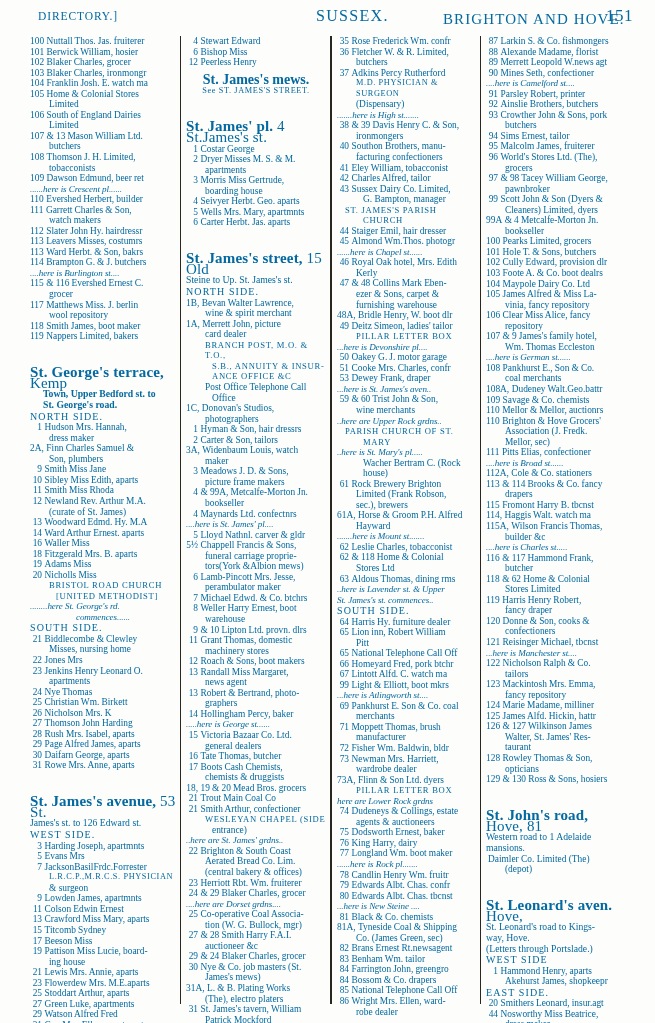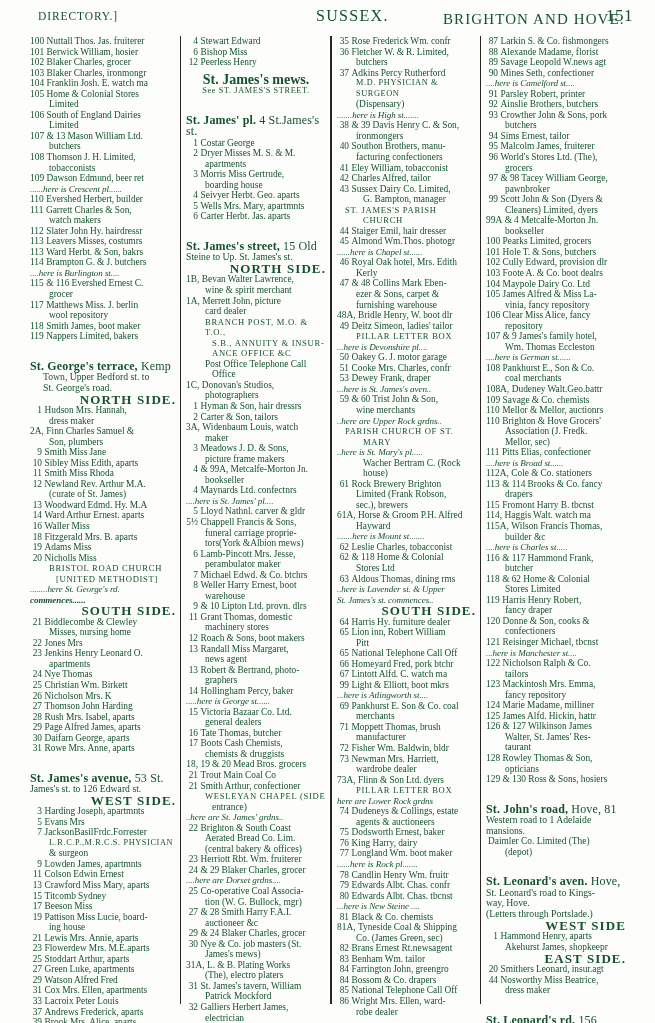--- a/index.html
+++ b/index.html
@@ -6,21 +6,21 @@
     margin: 0;
     padding: 0;
     background: #ffffff;
   }
   .page {
     position: relative;
     width: 655px;
     height: 1023px;
     background: #fdfdfb;
     font-family: "Liberation Serif", "DejaVu Serif", serif;
-    color: #14532d;
+    color: #0369a1;
     overflow: hidden;
   }
   
   .runhead {
     position: absolute;
     top: 10px;
     left: 30px;
     right: 22px;
     height: 22px;
   }
@@ -97,59 +97,58 @@
     word-spacing: -0.2px;
   }
   .cont {
     font-size: 9.4px;
     line-height: 10.55px;
     padding-left: 19px;
   }
   .cont.deep { padding-left: 26px; }
   
   .street {
-    font-size: 12px;
+    font-size: 15px;
     line-height: 11.2px;
     font-weight: bold;
-    margin-top: 14px;
+    margin-top: 20px;
     letter-spacing: 0.15px;
   }
   .street .rest { font-weight: normal; }
   .street-cont {
     font-size: 9.7px;
     line-height: 10.8px;
     font-weight: normal;
   }
-  .street-cont.ind { padding-left: 13px; }
+  .street-cont.ind { padding-left: 13px; font-weight: bold; }
   .side {
-    font-size: 13px;
+    font-size: 10px;
     line-height: 11.4px;
-    text-align: right;
+    text-align: left;
     letter-spacing: 1.1px;
     font-variant: small-caps;
     text-transform: uppercase;
-    font-weight: bold;
   }
   .center {
     font-size: 9.4px;
     line-height: 10.6px;
     text-align: center;
   }
   .caps {
     font-size: 8.6px;
     letter-spacing: 0.7px;
     text-transform: uppercase;
   }
   .here {
     font-style: italic;
     font-size: 9.1px;
     line-height: 10.5px;
     letter-spacing: -0.1px;
   }
-  .here.r { text-align: left; font-weight: bold; }
+  .here.r { text-align: center; }
   .sc { font-size: 8.3px; letter-spacing: 0.6px; text-transform: uppercase; }
   .gap { height: 5px; }
 </style>
 </head>
 <body>
 
 <div class="page">
 
   <div class="runhead">
     <span class="rh-left">DIRECTORY.]</span>
@@ -913,21 +912,21 @@
         <div class="entry">
           <span class="num">87</span>
           <span class="txt">Larkin S. &amp; Co. fishmongers</span>
         </div>
         <div class="entry">
           <span class="num">88</span>
           <span class="txt">Alexande Madame, florist</span>
         </div>
         <div class="entry">
           <span class="num">89</span>
-          <span class="txt">Savage Leopold W.news agt</span>
+          <span class="txt">Merrett Leopold W.news agt</span>
         </div>
         <div class="entry">
           <span class="num">90</span>
           <span class="txt">Mines Seth, confectioner</span>
         </div>
         <div class="here">....here is Camelford st....</div>
         <div class="entry">
           <span class="num">91</span>
           <span class="txt">Parsley Robert, printer</span>
         </div>

